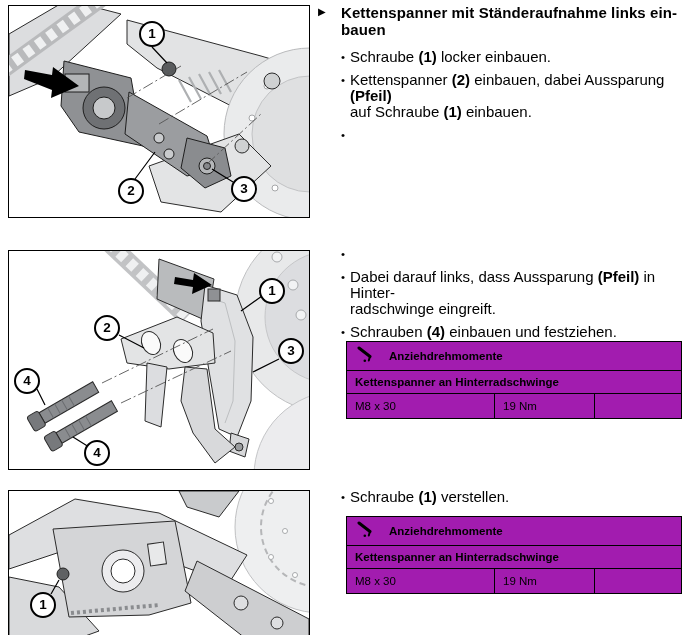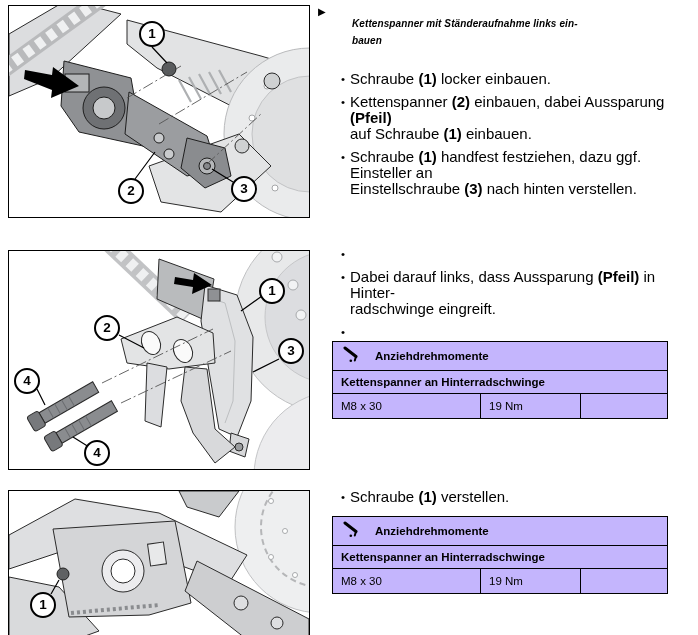--- a/index.html
+++ b/index.html
@@ -10,29 +10,29 @@
   .panel{position:absolute;left:8px;border:1px solid #000;background:#fff;box-sizing:content-box;}
   .panel svg{display:block;}
   .callout{position:absolute;width:26px;height:26px;box-sizing:border-box;border:2px solid #000;
            border-radius:50%;background:#fff;display:flex;align-items:center;justify-content:center;
            font-weight:bold;font-size:13.5px;line-height:1;}
 
   
   .sec{position:absolute;left:318px;width:364px;}
   .head{display:flex;}
   .marker{width:22px;font-size:10px;line-height:17px;flex:0 0 22px;}
-  h2{margin:12px;font-size:10px;line-height:17px;font-weight:bold;letter-spacing:.1px;font-style:italic;}
+  h2{margin:1px;font-size:15px;line-height:17px;font-weight:bold;letter-spacing:.1px;}
   ul.blist{list-style:none;margin:0;padding:0 0 0 23px;}
   ul.blist li{display:flex;margin-bottom:7px;}
   .dot{width:9px;flex:0 0 9px;font-size:11.5px;line-height:16px;}
   .btxt{font-size:15px;line-height:16px;}
   .sec1 ul.blist{margin-top:10px;}
 
   
-  table.tq{position:absolute;left:332px;width:335px;border-collapse:collapse;background:#c4b5fd;
+  table.tq{position:absolute;left:346px;width:335px;border-collapse:collapse;background:#a21caf;
            table-layout:fixed;}
   table.tq td{border:1.6px solid #000;font-size:11.5px;padding:0 8px;vertical-align:middle;
               overflow:hidden;white-space:nowrap;}
   table.tq .trow-head td{height:28px;}
   table.tq .trow-sub td{height:22px;font-weight:bold;}
   table.tq .trow-data td{height:24px;}
   .tq-title{font-weight:bold;vertical-align:middle;}
   .tq-icon{vertical-align:middle;margin:0 14px 2px 2px;}
 </style>
 </head>
@@ -214,36 +214,36 @@
       <li>
           <span class="dot">•</span>
           <div class="btxt"><span>Schraube </span><b>(1)</b><span> locker einbauen.</span></div>
         </li>
       <li>
           <span class="dot">•</span>
           <div class="btxt"><span>Kettenspanner </span><b>(2)</b><span> einbauen, dabei Aussparung </span><b>(Pfeil)</b><br><span>auf Schraube </span><b>(1)</b><span> einbauen.</span></div>
         </li>
       <li>
           <span class="dot">•</span>
-          <div class="btxt"><span>Schraube </span><b>(1)</b><span> handfest festziehen, dazu ggf. Einsteller an</span><br><span>Einstellschraube </span><b>(3)</b><span> nach hinten verstellen.</span></div>
         </li>
     </ul>
   </div>
 
   <div class="sec" style="top:246px;">
     <ul class="blist">
       <li>
           <span class="dot">•</span>
         </li>
       <li>
           <span class="dot">•</span>
           <div class="btxt"><span>Dabei darauf links, dass Aussparung </span><b>(Pfeil)</b><span> in Hinter-</span><br><span>radschwinge eingreift.</span></div>
         </li>
       <li>
           <span class="dot">•</span>
+          <div class="btxt"><span>Schrauben </span><b>(4)</b><span> einbauen und festziehen.</span></div>
         </li>
     </ul>
   </div>
 
   <table class="tq" style="top:341px;">
     <colgroup>
         <col style="width:148px">
         <col style="width:100px">
         <col style="width:87px">
       </colgroup>

